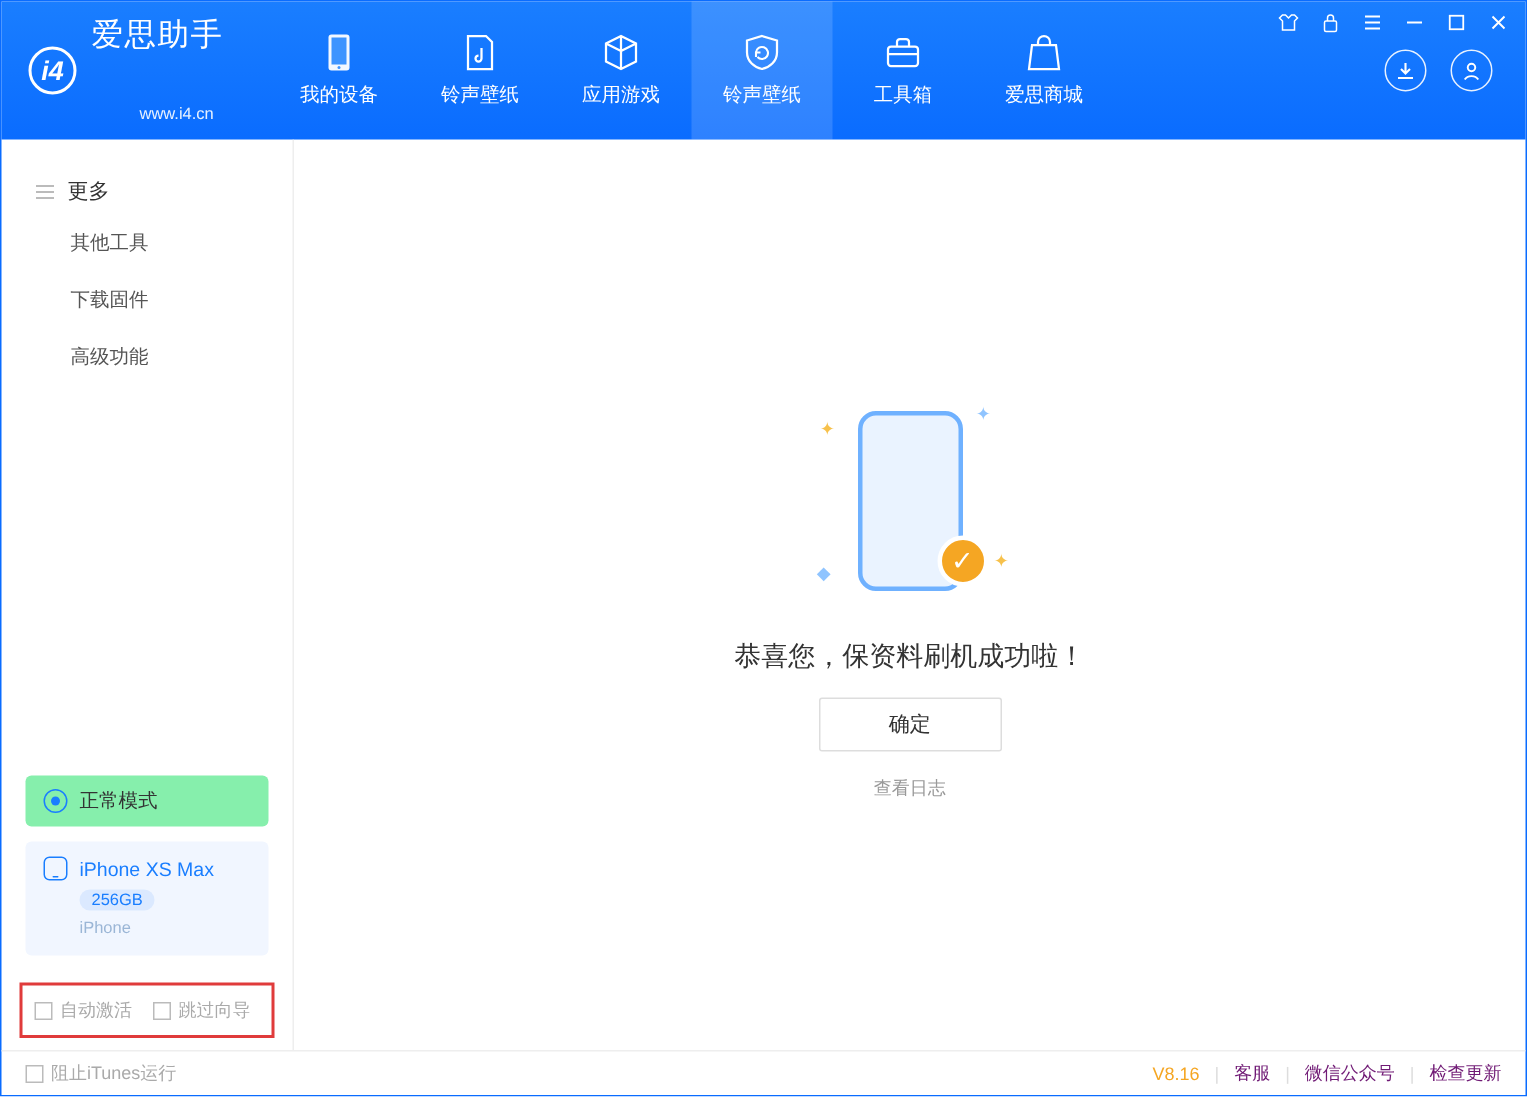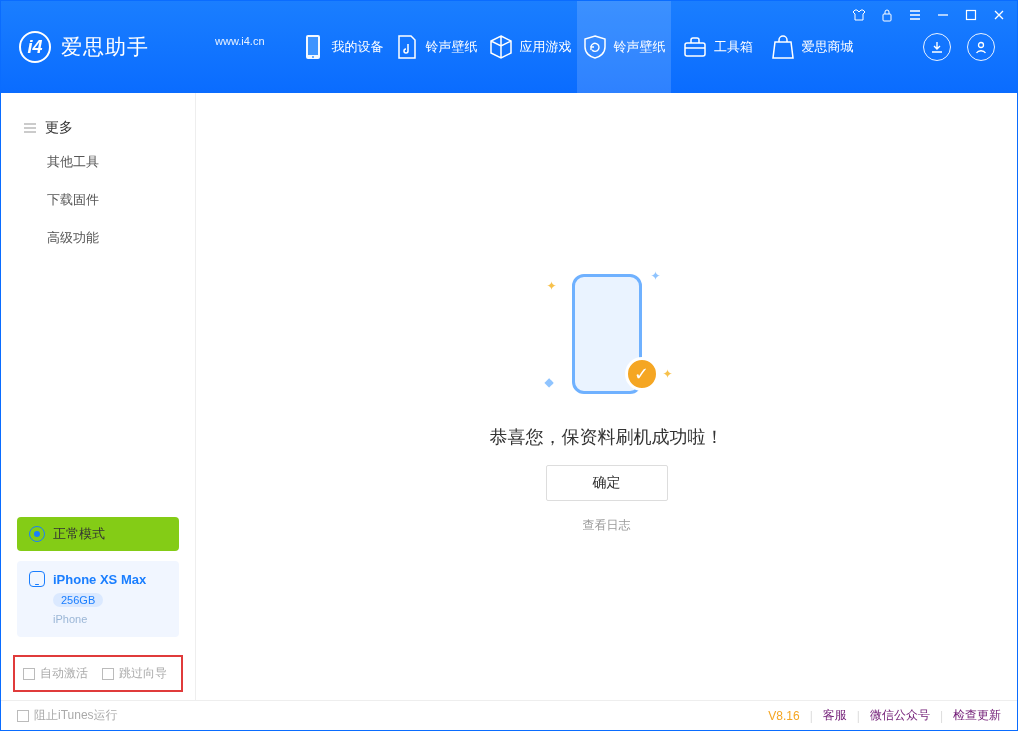--- a/index.html
+++ b/index.html
@@ -1,48 +1,48 @@
 <!DOCTYPE html>
 <html><head>
 <meta charset="utf-8">
 <style>
 * { margin: 0; padding: 0; box-sizing: border-box; font-family: "Microsoft YaHei", "PingFang SC", sans-serif; }
 body { background: #fff; }
 .window { width: 1018px; height: 731px; border: 1px solid #0a6cff; display: flex; flex-direction: column; position: relative; }
 .header { height: 92px; background: linear-gradient(180deg, #1a7eff 0%, #0a6cff 100%); display: flex; align-items: center; padding: 0 12px 0 18px; color: #fff; }
 .logo { display: flex; align-items: center; gap: 10px; margin-right: 30px; }
 .logo-icon { width: 32px; height: 32px; border: 2px solid #fff; border-radius: 50%; display: flex; align-items: center; justify-content: center; font-weight: bold; font-size: 18px; font-style: italic; }
-.logo-text { display: flex; flex-direction: row; line-height: 1.1; gap: 34px; }
+.logo-text { display: flex; flex-direction: column; line-height: 1.1; gap: 34px; }
 .logo-title { font-size: 21px; letter-spacing: 1px; }
 .logo-sub { font-size: 11px; opacity: 0.9; margin-left: 32px; }
 .nav { display: flex; align-items: flex-end; height: 100%; }
-.nav-item { width: 94px; height: 100%; display: flex; flex-direction: row; align-items: center; justify-content: center; gap: 6px; cursor: pointer; font-size: 13px; }
+.nav-item { width: 94px; height: 100%; display: flex; flex-direction: column; align-items: center; justify-content: center; gap: 6px; cursor: pointer; font-size: 13px; }
 .nav-item.active { background: rgba(255,255,255,0.15); }
 .nav-icon { width: 26px; height: 26px; display: flex; align-items: center; justify-content: center; }
 .titlebar { position: absolute; top: 6px; right: 10px; display: flex; gap: 12px; align-items: center; color: #fff; font-size: 12px; }
 .tb-btn { cursor: pointer; display: flex; align-items: center; justify-content: center; width: 16px; height: 16px; }
 .header-right { margin-left: auto; display: flex; gap: 16px; align-items: center; padding-right: 10px; }
 .circle-btn { width: 28px; height: 28px; border: 1.5px solid rgba(255,255,255,0.9); border-radius: 50%; display: flex; align-items: center; justify-content: center; cursor: pointer; }
 .body { flex: 1; display: flex; overflow: hidden; }
 .sidebar { width: 195px; border-right: 1px solid #eee; display: flex; flex-direction: column; }
 .side-scroll { flex: 1; padding: 18px 0 10px 0; overflow: auto; }
 .side-group { padding: 0 22px; }
 .group-head { display: flex; align-items: center; gap: 8px; color: #333; font-size: 14px; margin: 8px 0 6px 0; }
 .group-head .gicon { width: 14px; height: 14px; display: flex; align-items: center; justify-content: center; color: #1a7eff; }
 .side-item { padding: 10px 0 10px 24px; font-size: 13px; color: #555; cursor: pointer; }
 .side-item.active { color: #1a7eff; }
 .device-panel { padding: 10px 16px 12px 16px; }
-.mode-chip { background: #84cc16; border-radius: 4px; padding: 8px 12px; display: flex; align-items: center; gap: 8px; font-size: 13px; color: #333; margin-bottom: 10px; }
+.mode-chip { background: #86efac; border-radius: 4px; padding: 8px 12px; display: flex; align-items: center; gap: 8px; font-size: 13px; color: #333; margin-bottom: 10px; }
 .mode-dot { width: 16px; height: 16px; border: 1.5px solid #1a7eff; border-radius: 50%; position: relative; }
 .mode-dot::after { content: ""; position: absolute; width: 6px; height: 6px; background: #1a7eff; border-radius: 50%; top: 3.5px; left: 3.5px; }
 .device-card { background: #f1f6ff; border-radius: 4px; padding: 10px 12px; }
 .device-row { display: flex; align-items: center; gap: 8px; }
 .device-icon { width: 16px; height: 16px; border: 1.5px solid #1a7eff; border-radius: 4px; position: relative; }
 .device-icon::after { content: ""; position: absolute; bottom: 1px; left: 50%; transform: translateX(-50%); width: 4px; height: 1.5px; background: #1a7eff; border-radius: 1px; }
-.device-name { font-weight: bold; font-size: 13px; color: #1a7eff; }
+.device-name { font-weight: normal; font-size: 13px; color: #1a7eff; }
 .device-cap { margin: 6px 0 2px 24px; display: inline-block; background: #dbe9ff; color: #1a7eff; font-size: 11px; padding: 1px 8px; border-radius: 9px; }
 .device-type { margin-left: 24px; font-size: 11px; color: #9bb6d6; }
 .opt-row { border: 2px solid #e03b3b; margin: 6px 12px 8px 12px; padding: 8px 8px; display: flex; gap: 14px; align-items: center; }
 .chk { display: flex; align-items: center; gap: 5px; font-size: 12px; color: #aaa; cursor: pointer; }
 .chk-box { width: 12px; height: 12px; border: 1px solid #bbb; }
 .footer { height: 30px; border-top: 1px solid #eee; display: flex; align-items: center; padding: 0 16px; font-size: 12px; color: #999; }
 .footer .sep { margin: 0 10px; color: #ddd; }
 .footer .link { color: #701a75; cursor: pointer; }
 .footer .ver { margin-left: auto; color: #f5a623; }
 .main { flex: 1; display: flex; flex-direction: column; align-items: center; justify-content: center; gap: 16px; }

